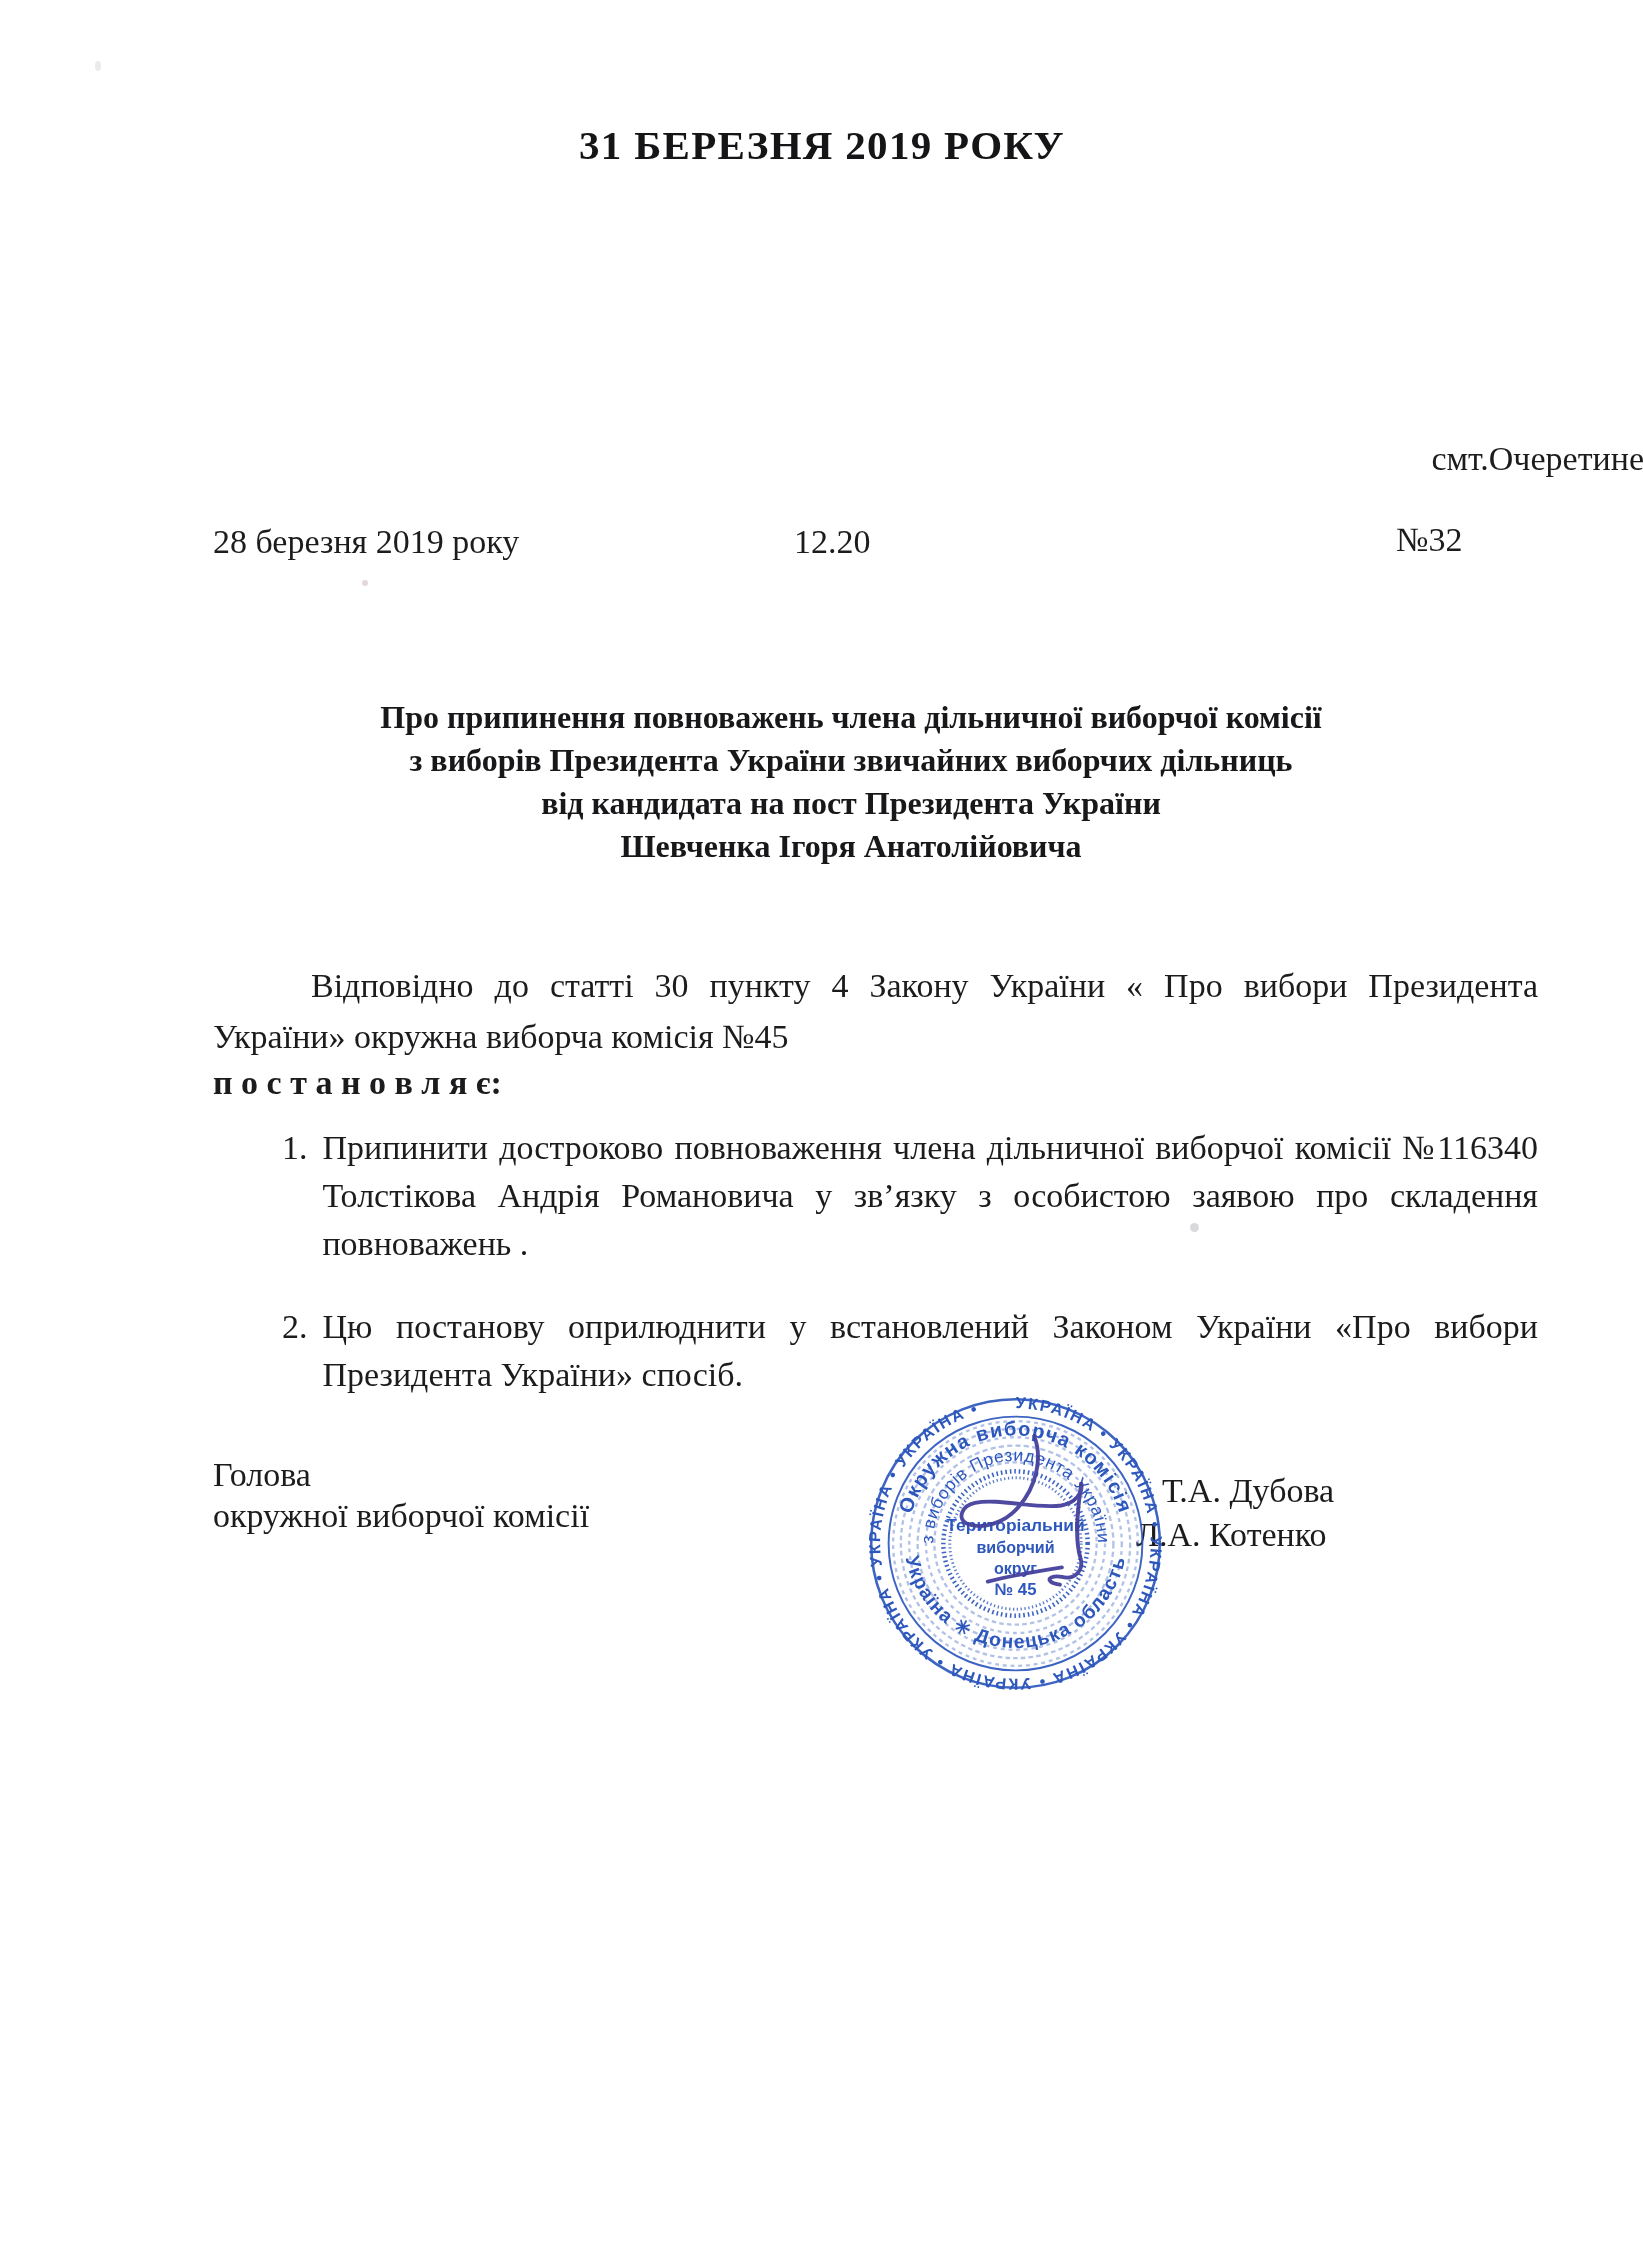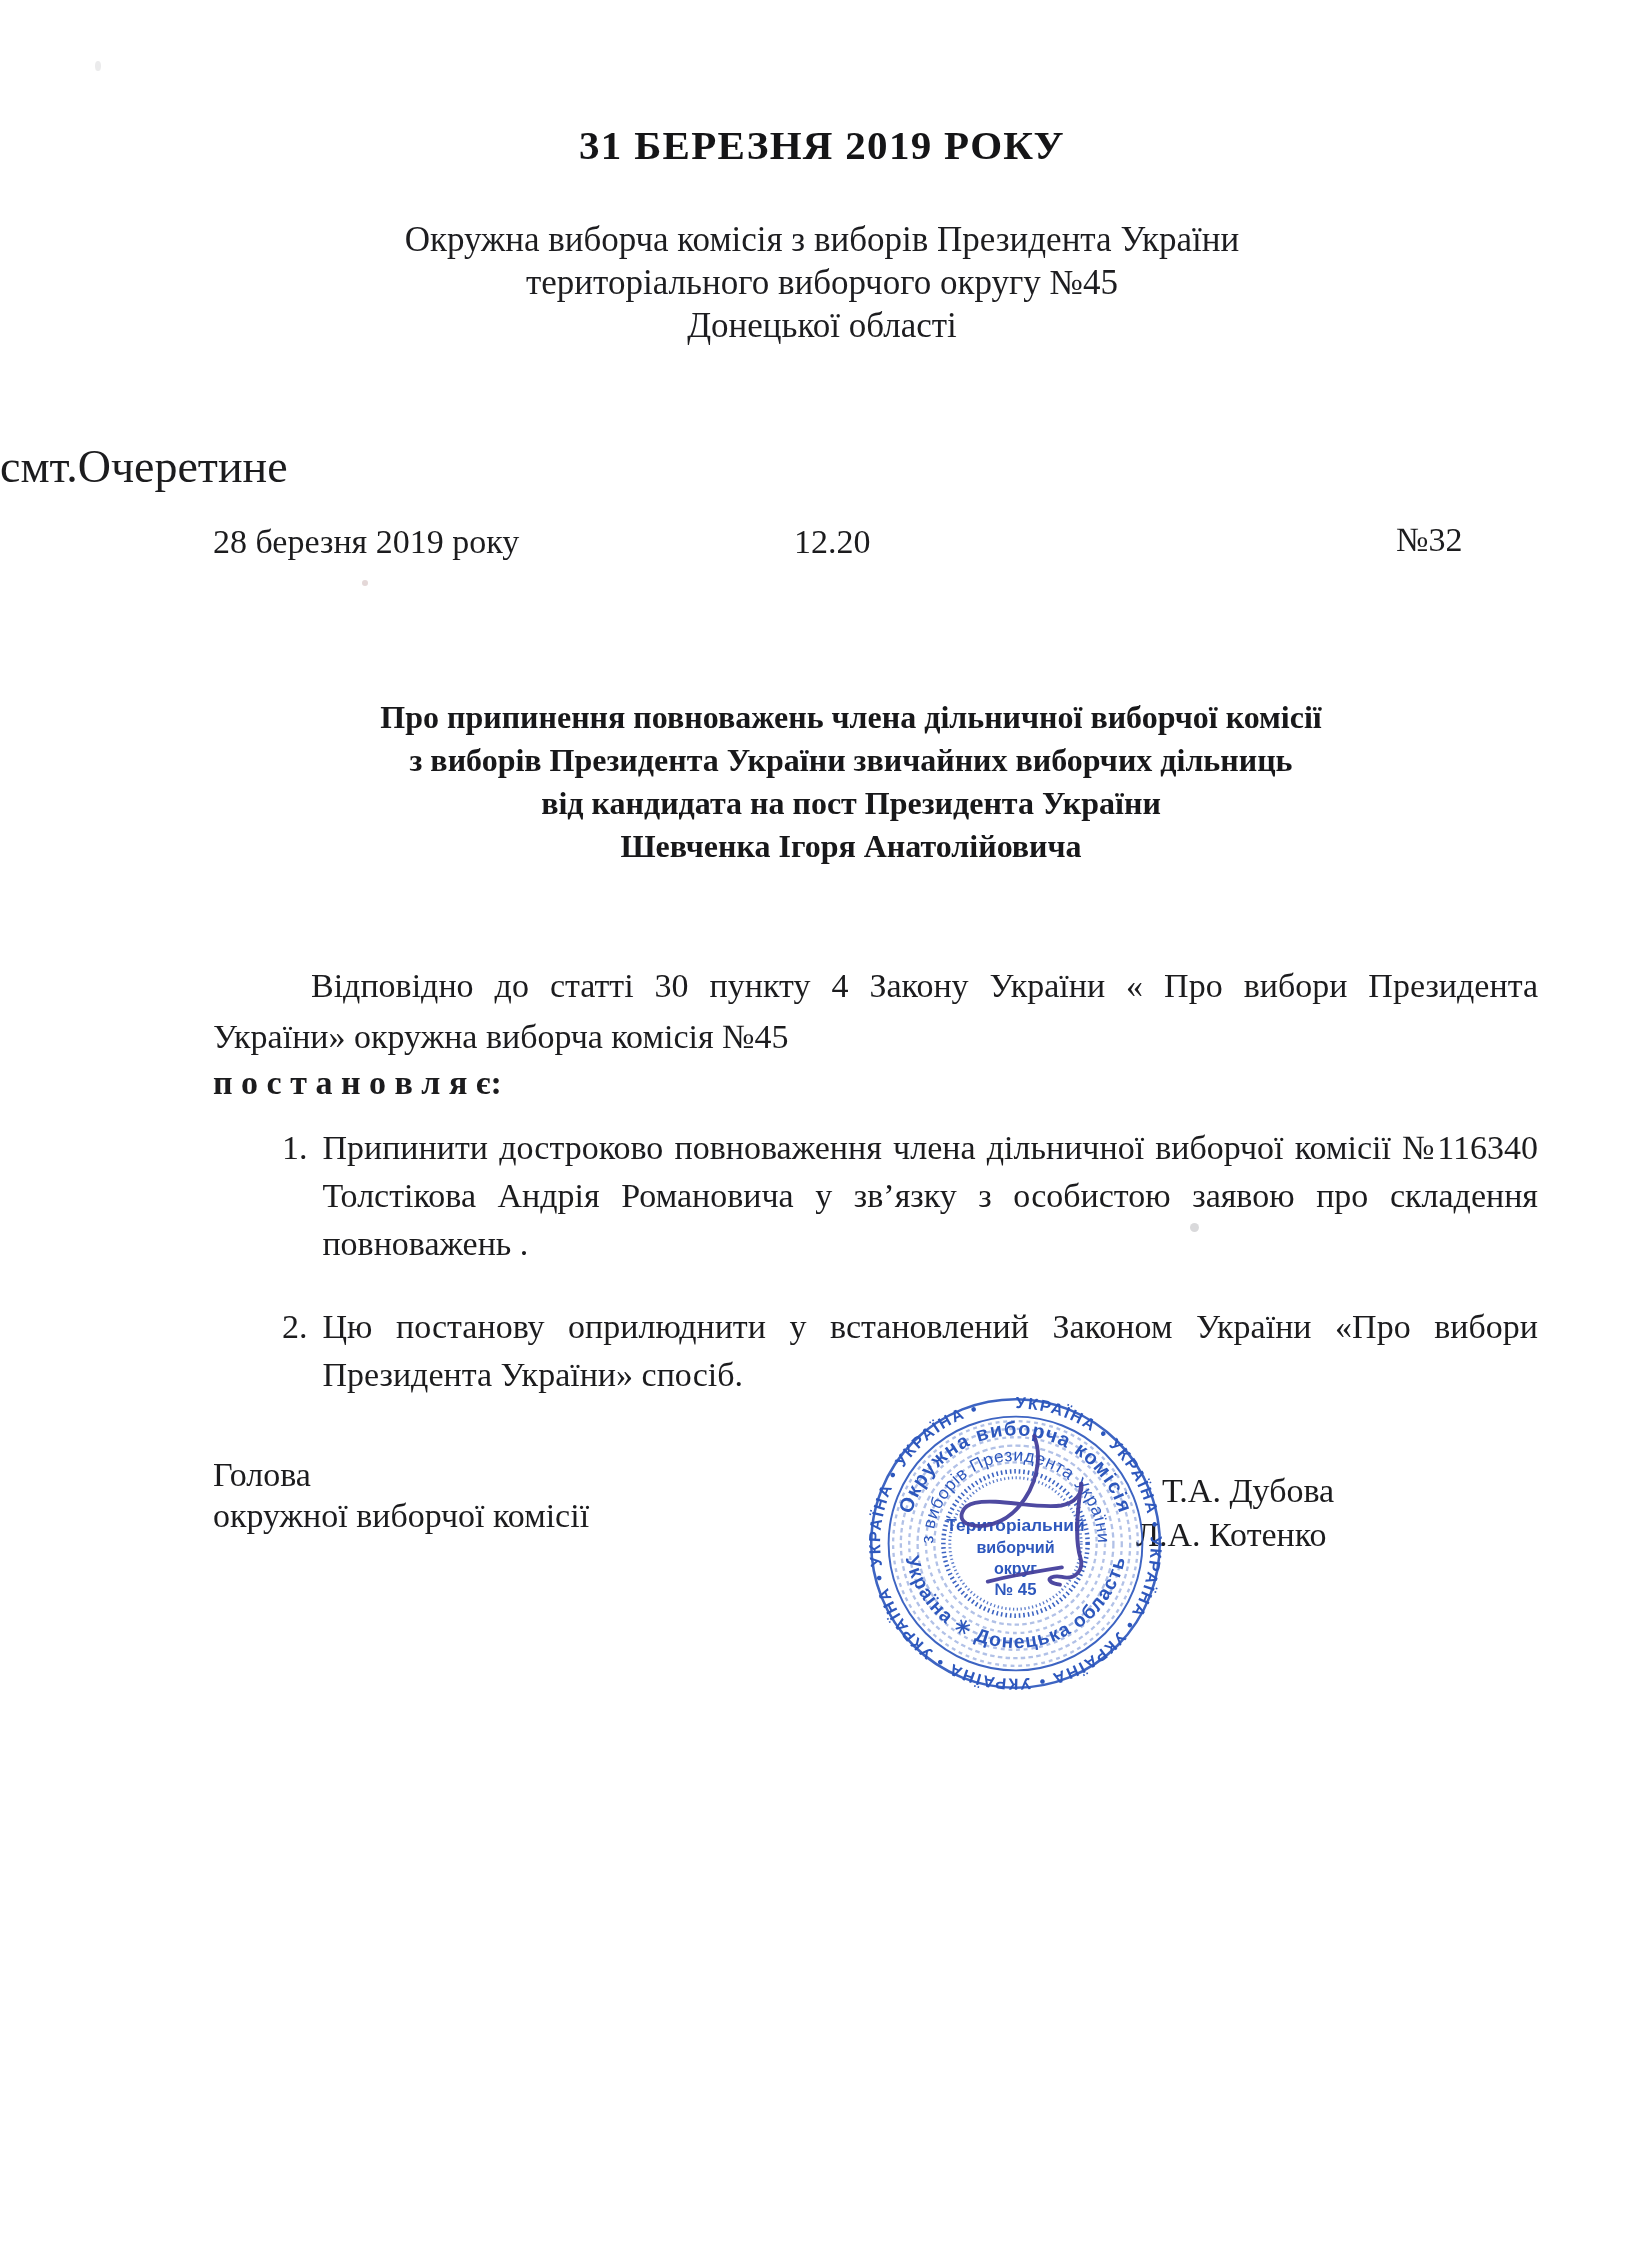--- a/index.html
+++ b/index.html
@@ -25,22 +25,22 @@
     color: #1d1d20;
   }
   .doc-type {
     position: absolute; top: 384px; left: 0; right: 0;
     text-align: center;
     font-size: 41px; font-weight: bold; letter-spacing: 0.6px;
     color: #151517;
   }
   .place {
     position: absolute; top: 440px; left: 0; right: 0;
-    text-align: left;
-    font-size: 46px;
+    text-align: right;
+    font-size: 34px;
   }
   .meta-date   { position: absolute; top: 523px; left: 213px;  font-size: 34px; }
   .meta-time   { position: absolute; top: 523px; left: 794px; font-size: 34px; }
   .meta-number { position: absolute; top: 521px; left: 1348px; font-size: 34px; margin-left: 48px; }
   .subject {
     position: absolute; top: 696px; left: 0; right: 0;
     transform: translateX(29px);
     text-align: center;
     font-size: 32px; font-weight: bold; line-height: 43px;
     color: #18181a;
@@ -80,25 +80,20 @@
   .speck-2 { top: 580px;  left: 362px;  width: 5.8px;  height: 5.8px;  background: #c9b2b2; opacity: .5; }
   .speck-3 { top: 61px;   left: 95px;  width: 6.4px; height: 10.3px; background: #d8d8da; opacity: .5; }
 </style>
 </head>
 <body>
 
 <div class="page">
 
   <div class="doc-title">31 БЕРЕЗНЯ 2019 РОКУ</div>
 
-  <div class="org-block">
-    <div>Окружна виборча комісія з виборів Президента України</div>
-    <div>територіального виборчого округу №45</div>
-    <div>Донецької області</div>
-  </div>
 
   <div class="place">смт.Очеретине</div>
 
   <div class="meta-date">28 березня  2019 року</div>
   <div class="meta-time">12.20</div>
   <div class="meta-number">№32</div>
 
   <div class="subject">
     <div>Про припинення повноважень члена дільничної виборчої комісії</div>
     <div>з виборів Президента України  звичайних виборчих дільниць</div>

